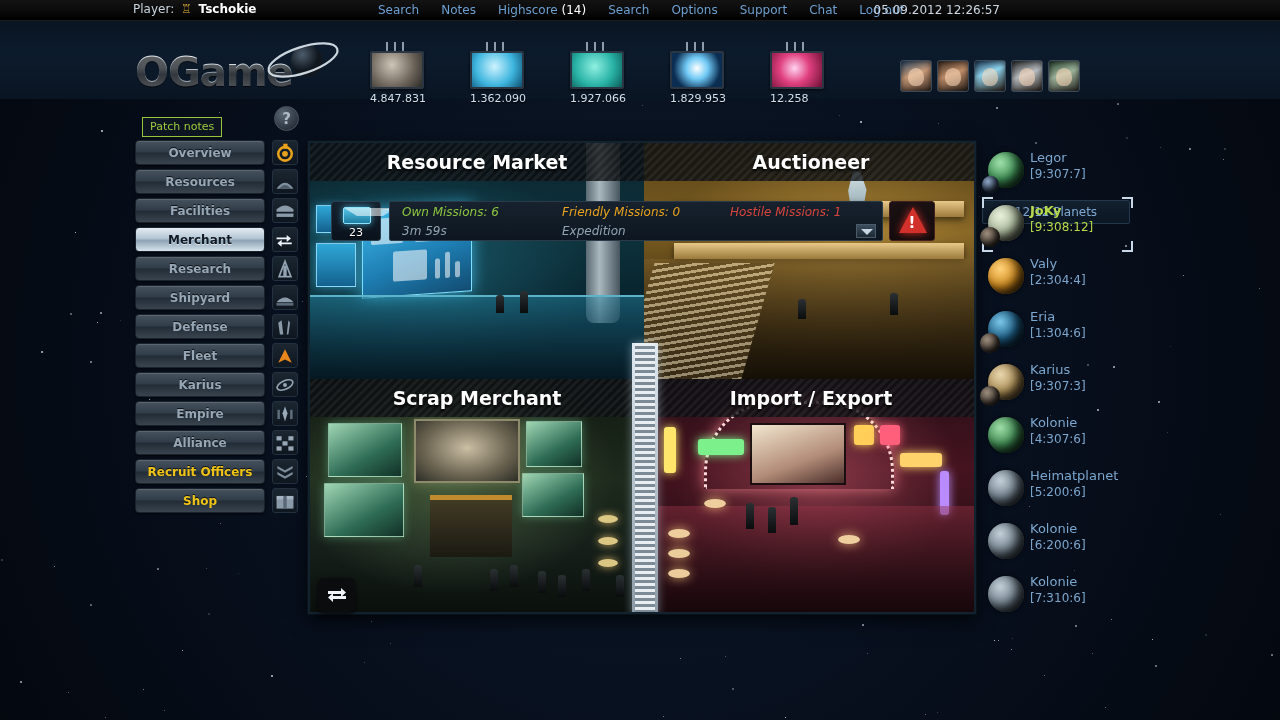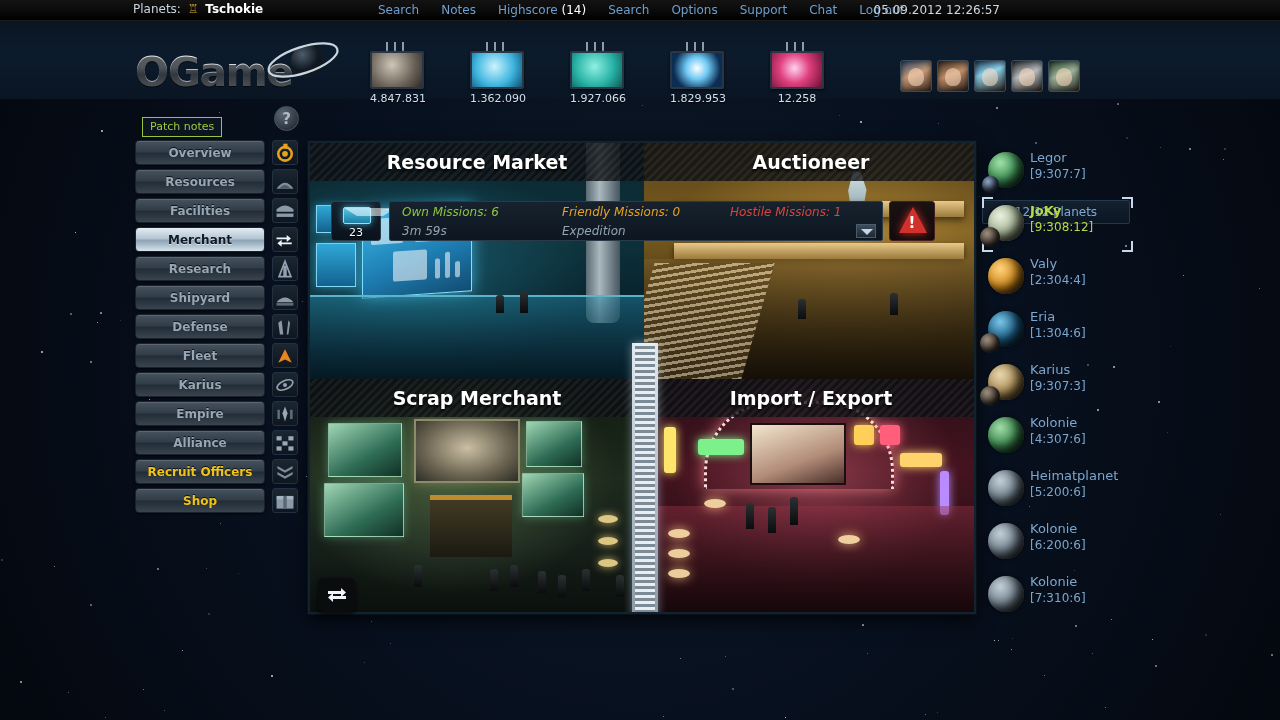--- a/index.html
+++ b/index.html
@@ -64,21 +64,21 @@
     -webkit-background-clip:text; background-clip:text; color:transparent;
     text-shadow:0 1px 0 rgba(0,0,0,.6);
   }
   .logo-ring {
     position:absolute; left:130px; top:8px; width:80px; height:52px;
   }
 
   
   #resources { position:absolute; left:370px; top:30px; height:62px; }
   .res {
-    position:absolute; width:54px; text-align:center;
+    position:absolute; width:54px; text-align:left;
   }
   .res .box {
     width:54px; height:38px; border-radius:2px;
     border:2px solid #2a3644;
     box-shadow:0 1px 3px rgba(0,0,0,.7);
     overflow:hidden; position:relative;
   }
   .res .box:before{
     content:""; position:absolute; left:-6px; top:-10px; width:3px; height:12px;
     background:#9fb0c0;
@@ -627,21 +627,21 @@
       <span class="star" style="left:1126px;top:137px;width:1.8px;height:1.8px;opacity:0.21"></span>
       <span class="star" style="left:459px;top:25px;width:0.6px;height:0.6px;opacity:0.35"></span>
       <span class="star" style="left:937px;top:712px;width:1.3px;height:1.3px;opacity:0.29"></span>
       <span class="star" style="left:858px;top:379px;width:1.6px;height:1.6px;opacity:0.84"></span>
       <span class="star" style="left:431px;top:340px;width:1.5px;height:1.5px;opacity:0.75"></span>
     </div>
 
   <div id="topbar">
     <div class="inner">
       <div class="tb-player">
-        <span class="lbl">Planets:</span>
+        <span class="lbl">Player:</span>
         <span class="tb-crown">♖</span>
         <span class="tb-name">Tschokie</span>
       </div>
       <div class="tb-links" id="tb-links"><a>Search</a><a>Notes</a><a>Highscore<span class="cnt"> (14)</span></a><a>Search</a><a>Options</a><a>Support</a><a>Chat</a><a>Log out</a></div>
       <div class="tb-date">05.09.2012 12:26:57</div>
     </div>
   </div>
 
   <div id="header">
     <div id="logo">

